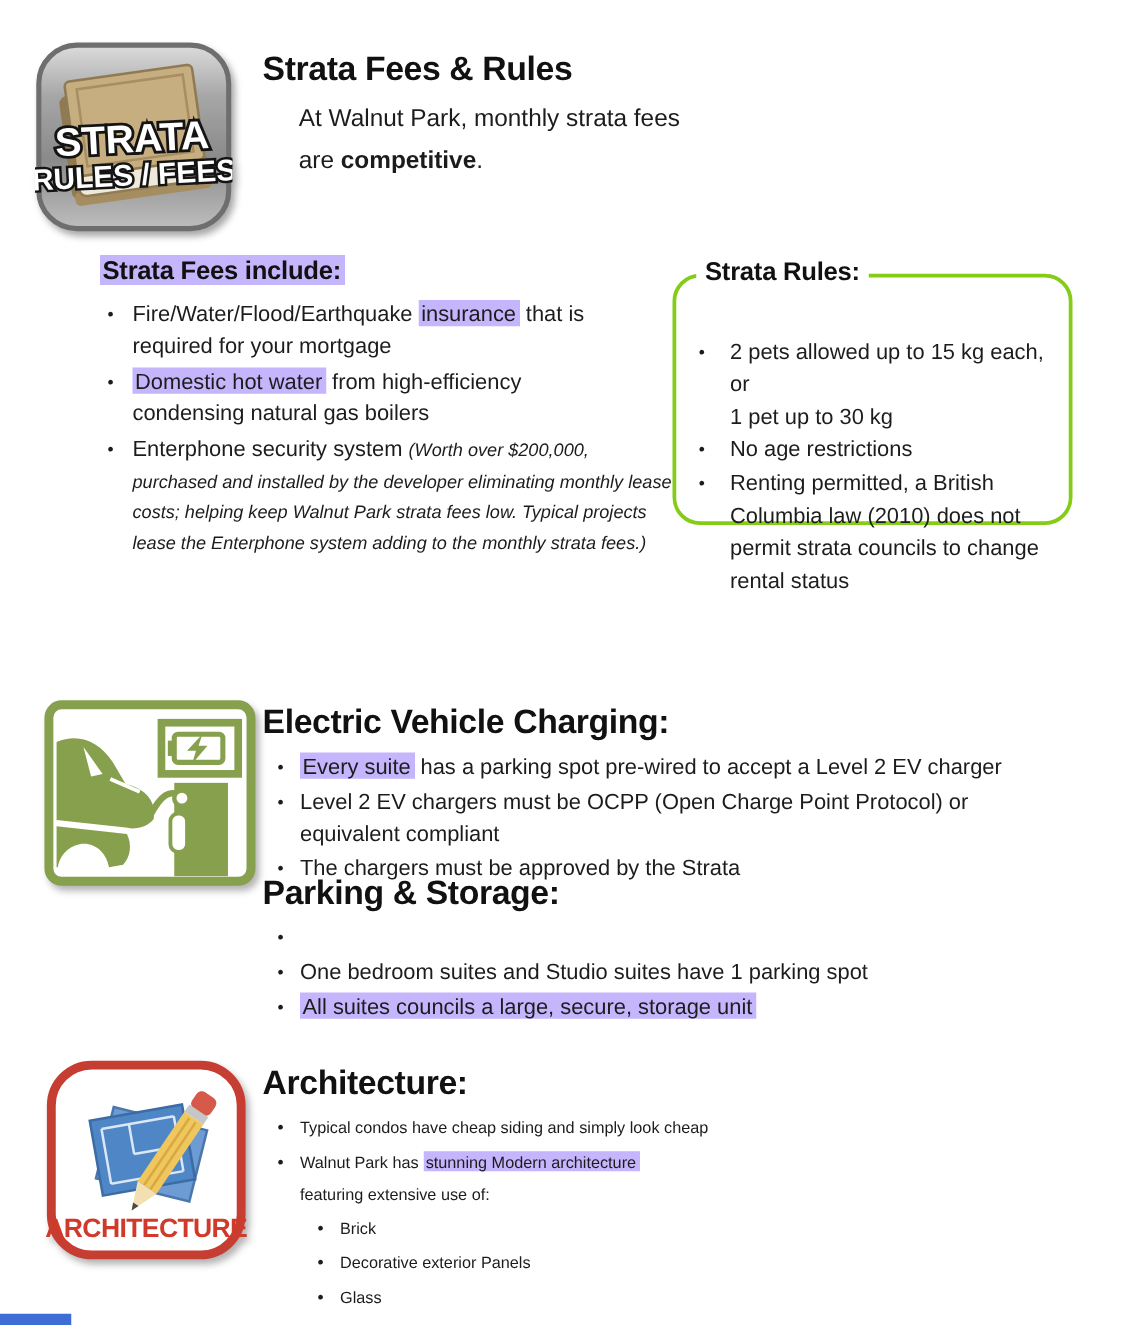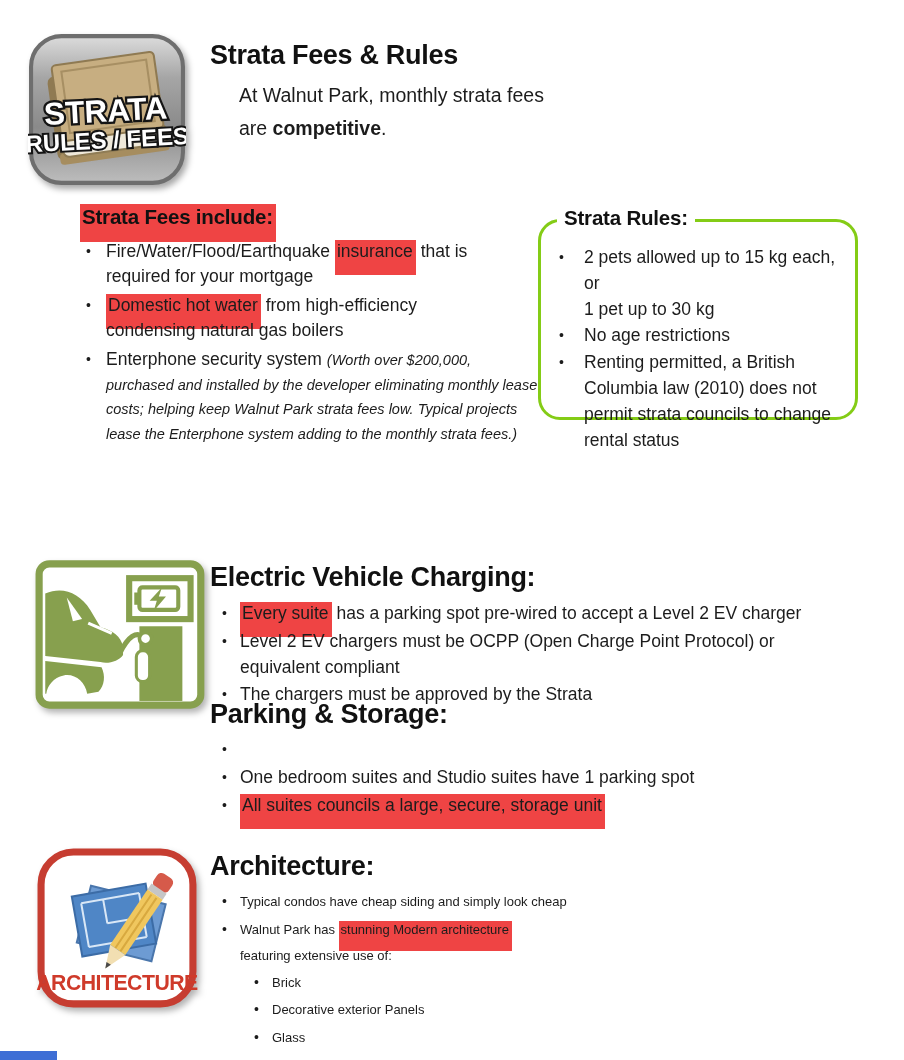--- a/index.html
+++ b/index.html
@@ -1,21 +1,21 @@
 <!DOCTYPE html>
 <html><head>
 <meta charset="utf-8">
 <style>
   * { margin:0; padding:0; box-sizing:border-box; }
   html,body { background:#fff; }
   body {
     width:904px; height:1060px; position:relative; overflow:hidden;
     font-family:"Liberation Sans","DejaVu Sans",sans-serif; color:#1c1c1c;
   }
-  .hl { background:#ef4444; padding:1px 3px 14px 2px; }
+  .hl { background:#c4b5fd; padding:1px 3px 0 2px; }
   .h1 { font-size:27px; font-weight:800; letter-spacing:-0.3px; color:#111; }
   .h2 { font-size:20.5px; font-weight:800; letter-spacing:-0.2px; color:#111; }
 
   
   #badge-book { position:absolute; left:28px; top:33px; width:158px; height:153px;
     filter:drop-shadow(3px 4px 3px rgba(0,0,0,0.35)); }
   #header-title { position:absolute; left:210px; top:40px; }
   #header-intro { position:absolute; left:239px; top:79px; font-size:19.5px; line-height:33px; }
 
   
@@ -27,21 +27,21 @@
   
   #fees { position:absolute; left:80px; top:205px; width:460px; }
   #fees .bullets { margin-top:10px; font-size:17.5px; line-height:24.5px; }
   #fees .blt { margin-bottom:5px; }
   #fees .note { font-style:italic; font-size:14.5px; line-height:18.5px; }
 
   
   #rules-box { position:absolute; left:538px; top:219px; width:320px; height:201px;
     border:3px solid #84cc16; border-radius:22px; padding:22px 8px 10px 11px; }
   #rules-title { position:absolute; top:-16px; left:16px; background:#fff; padding:0 7px; }
-  #rules-box .bullets { font-size:17.5px; line-height:26px; }
+  #rules-box .bullets { font-size:17.5px; line-height:26px;margin-top:24px; }
   #rules-box .dot { flex:0 0 32px; padding-left:7px; }
 
   
   #ev-icon { position:absolute; left:34px; top:558px; width:176px; height:157px;
     filter:drop-shadow(3px 4px 3px rgba(0,0,0,0.3)); }
   #ev-heading { position:absolute; left:210px; top:562px; }
   #ev-bullets { position:absolute; left:212px; top:600px; width:672px; font-size:17.5px; line-height:26.5px; }
   #ev-bullets .dot, #parking-bullets .dot, #arch-bullets .dot { flex:0 0 28px; padding-left:10px; }
   #parking-heading { position:absolute; left:210px; top:699px; }
   #parking-bullets { position:absolute; left:212px; top:736px; width:672px; font-size:17.5px; line-height:27px; }

